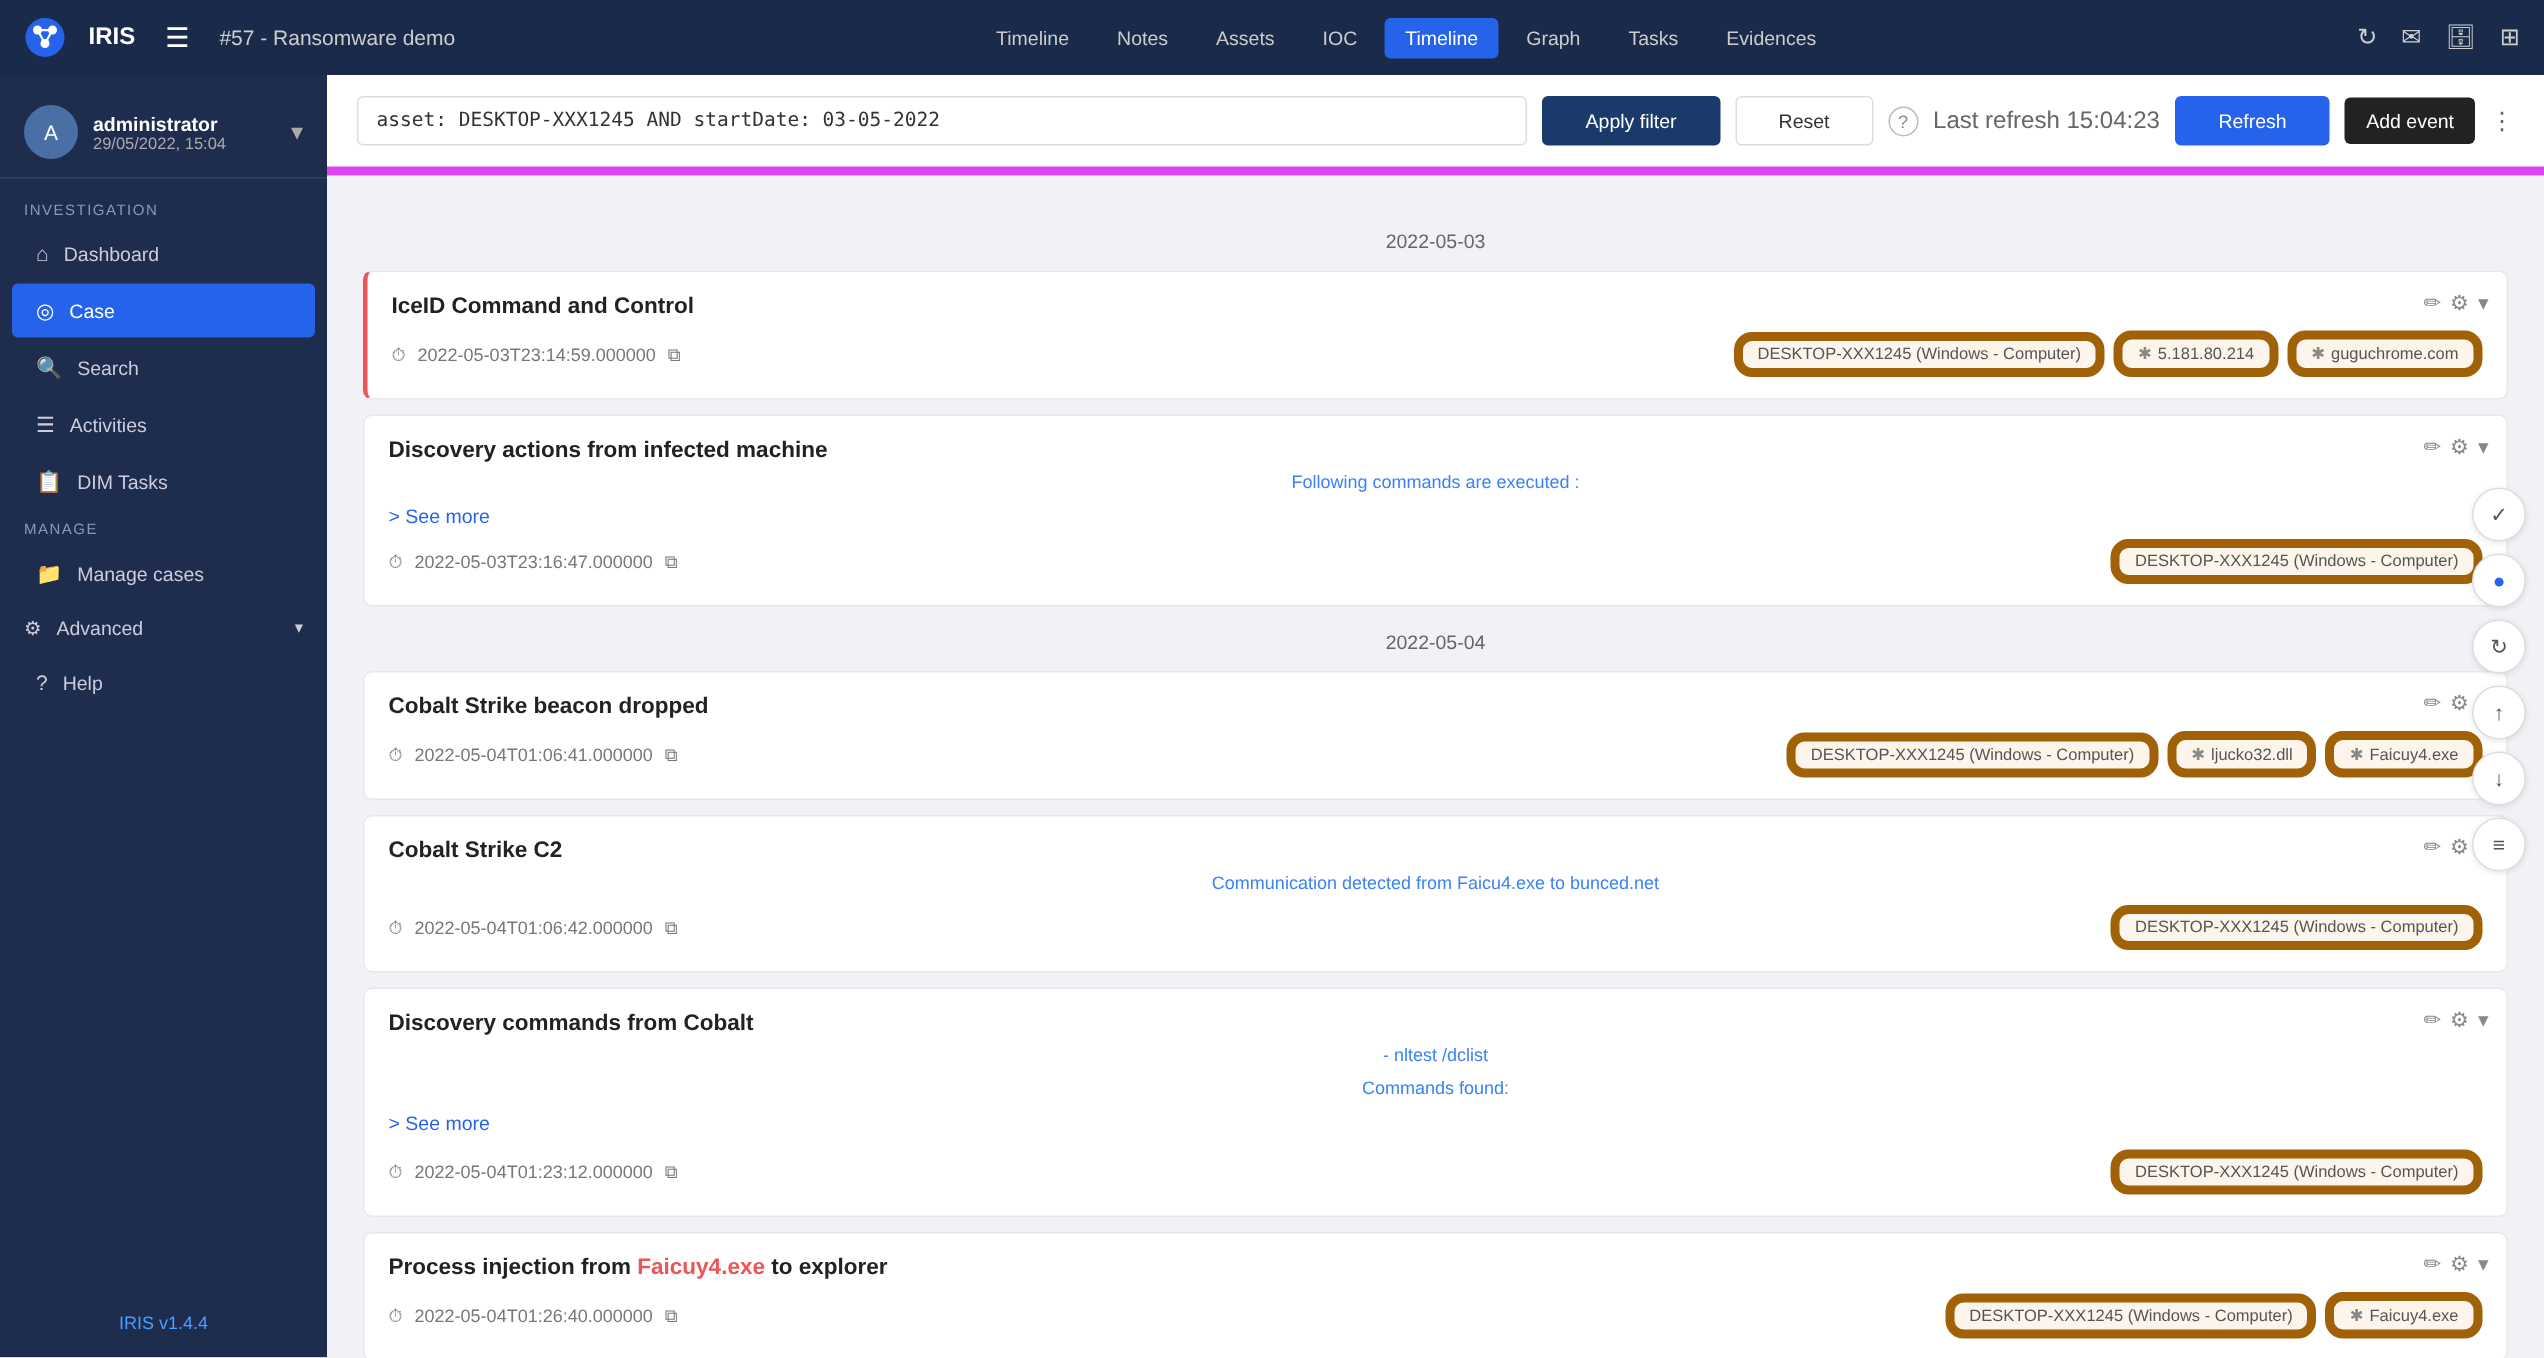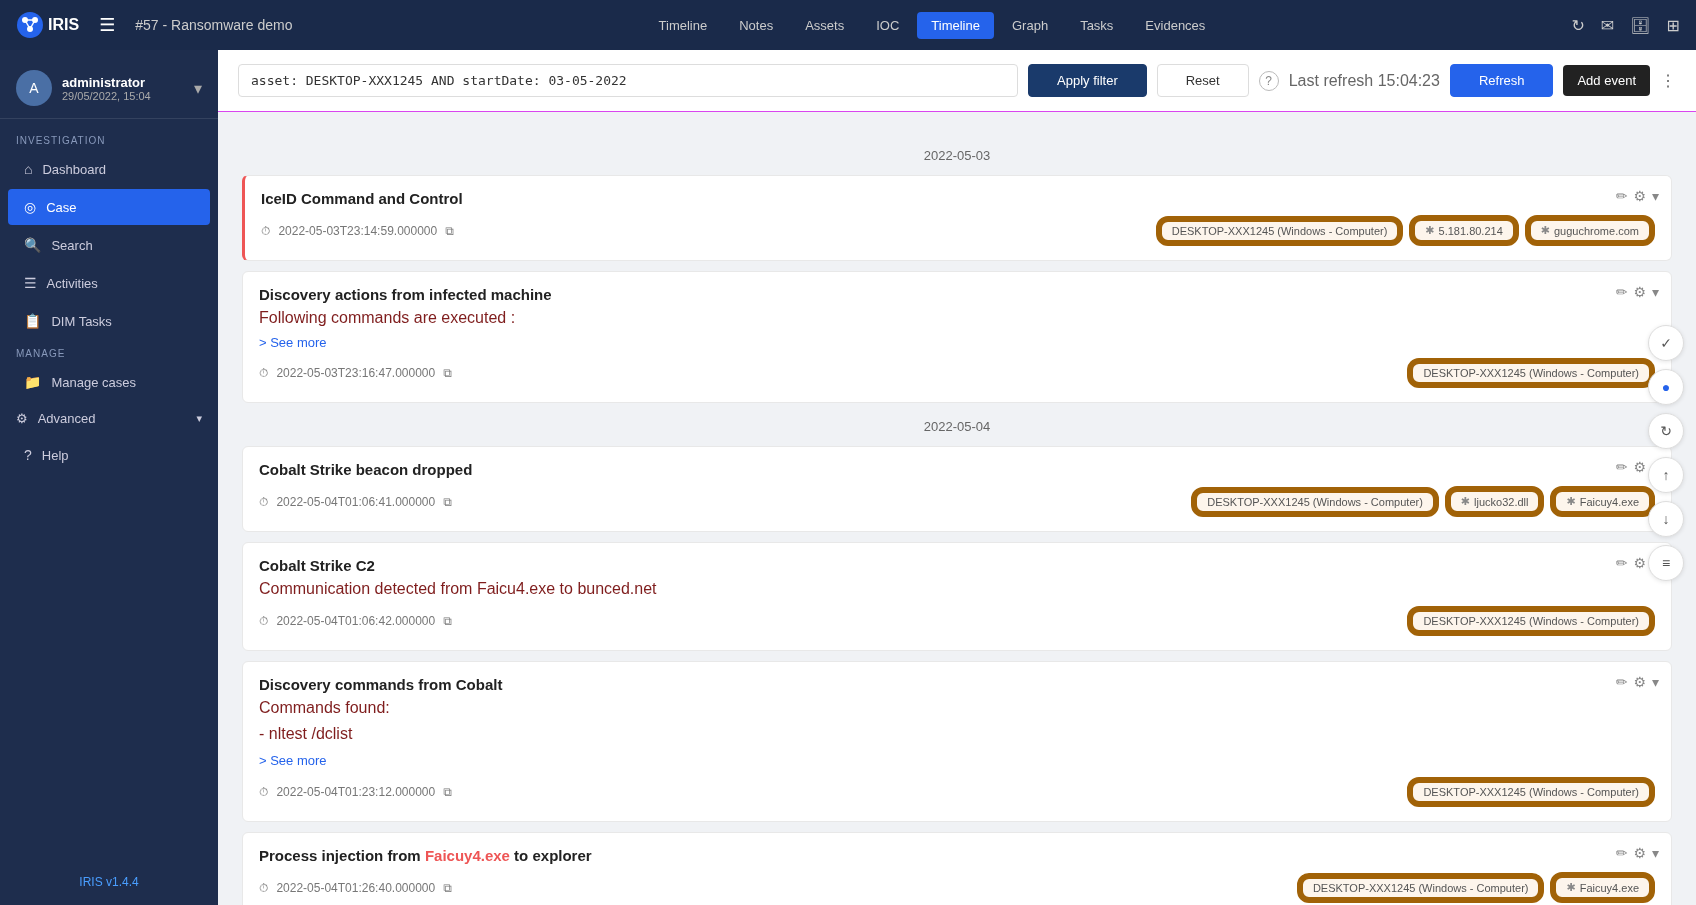--- a/index.html
+++ b/index.html
@@ -11,21 +11,21 @@
       height: 50px;
       display: flex;
       align-items: center;
       padding: 0 16px;
       gap: 12px;
       flex-shrink: 0;
     }
     .logo-area {
       display: flex;
       align-items: center;
-      gap: 4px;
+      gap: 15px;
       color: white;
       font-weight: bold;
       font-size: 16px;
       margin-right: 8px;
       text-align: right;
     }
     .logo-icon {
       width: 28px;
       height: 28px;
     }
@@ -161,21 +161,21 @@
       overflow: hidden;
     }
 
     
     .filter-bar {
       background: white;
       padding: 14px 20px;
       display: flex;
       align-items: center;
       gap: 10px;
-      border-bottom: 1px solid #d946ef;
+      border-bottom: 6px solid #d946ef;
       flex-shrink: 0;
     }
     .filter-input {
       flex: 1;
       padding: 8px 12px;
       border: 1px solid #ddd;
       border-radius: 4px;
       font-size: 13px;
       font-family: monospace;
       color: #333;
@@ -256,23 +256,24 @@
     .event-card.red-left {
       border-left: 3px solid #e55;
     }
     .event-title {
       font-size: 15px;
       font-weight: 600;
       color: #222;
       margin-bottom: 6px;
     }
     .event-description {
-      font-size: 16px;
-      color: #7f1d1d;
+      font-size: 12px;
+      color: #3b82f6;
       margin-bottom: 8px;
+      text-align: center;
     }
     .event-see-more {
       color: #2563eb;
       font-size: 13px;
       cursor: pointer;
     }
     .event-meta {
       display: flex;
       align-items: center;
       justify-content: space-between;
@@ -570,22 +571,22 @@
         </div>
       </div>
 
       <div class="event-card">
         <div class="event-card-actions">
           <span class="action-icon">✏</span>
           <span class="action-icon">⚙</span>
           <span class="action-icon">▾</span>
         </div>
         <div class="event-title">Discovery commands from Cobalt</div>
+        <div class="event-description">- nltest /dclist</div>
         <div class="event-description">Commands found:</div>
-        <div class="event-description">- nltest /dclist</div>
         <span class="event-see-more">&gt; See more</span>
         <div class="event-meta">
           <div class="event-time">
             <span>⏱</span>
             <span>2022-05-04T01:23:12.000000</span>
             <span>⧉</span>
           </div>
           <div class="event-tags">
             <span class="event-tag">
                 <span>DESKTOP-XXX1245 (Windows - Computer)</span>

